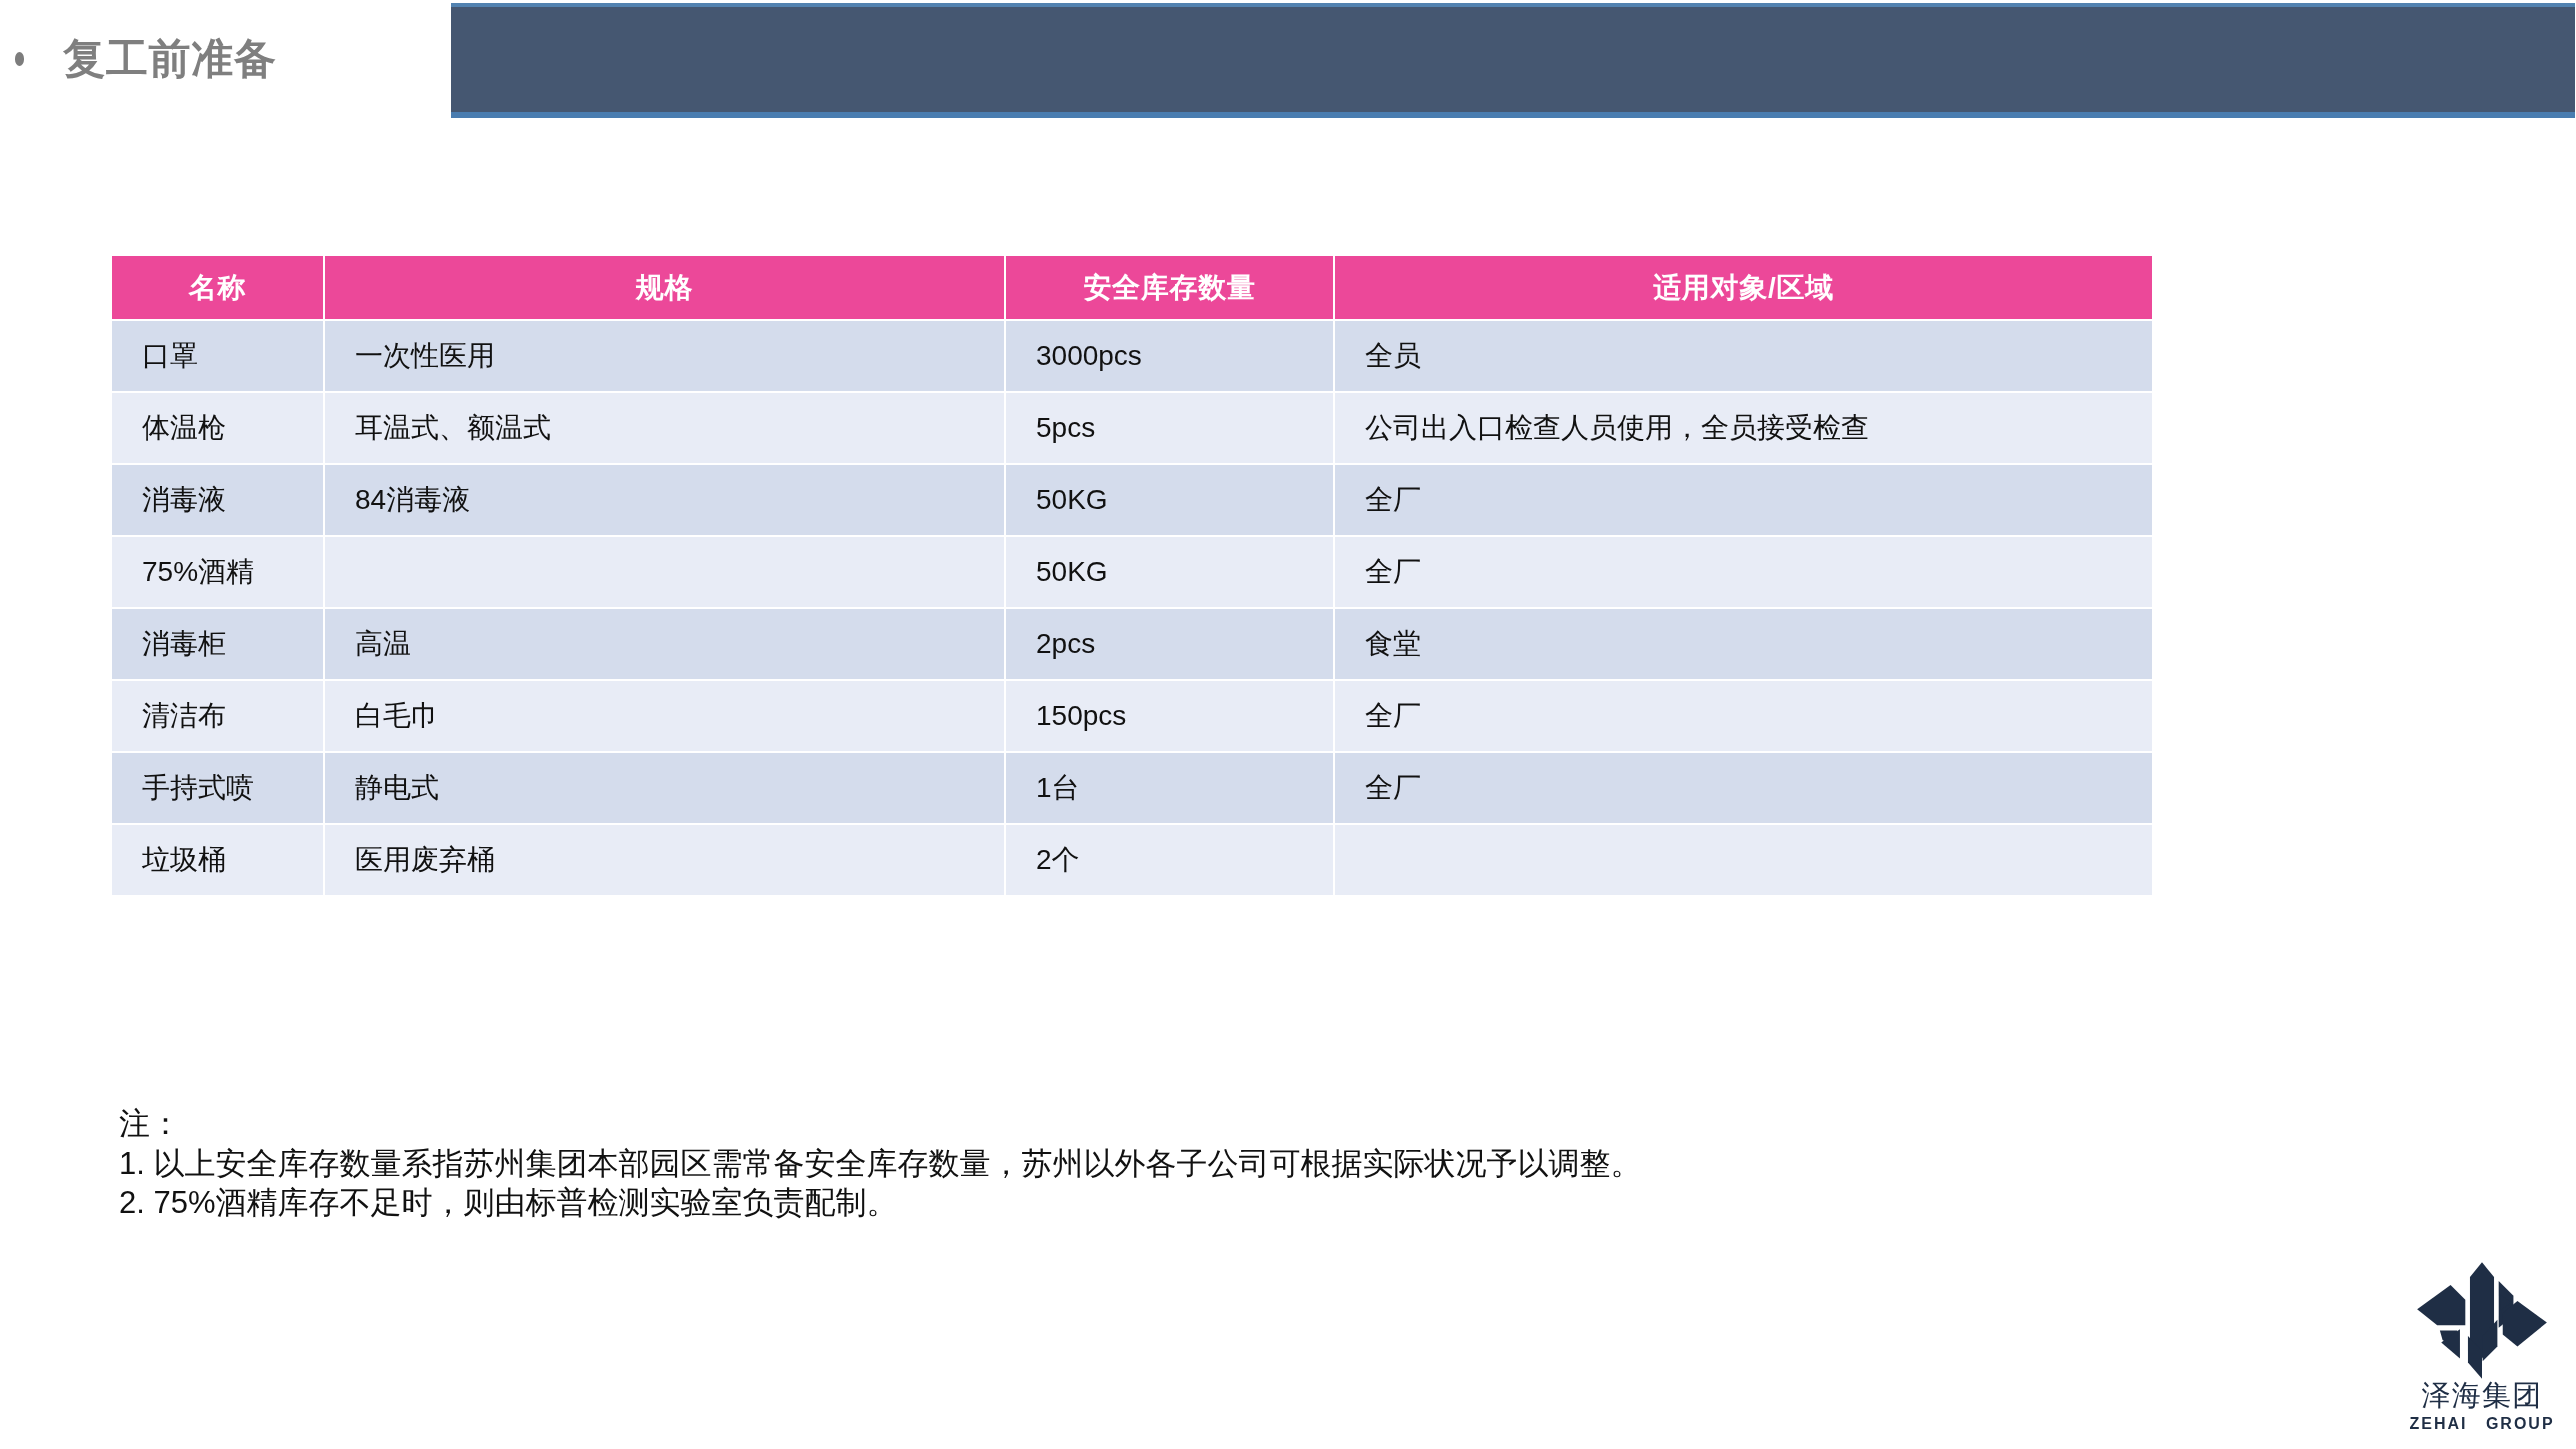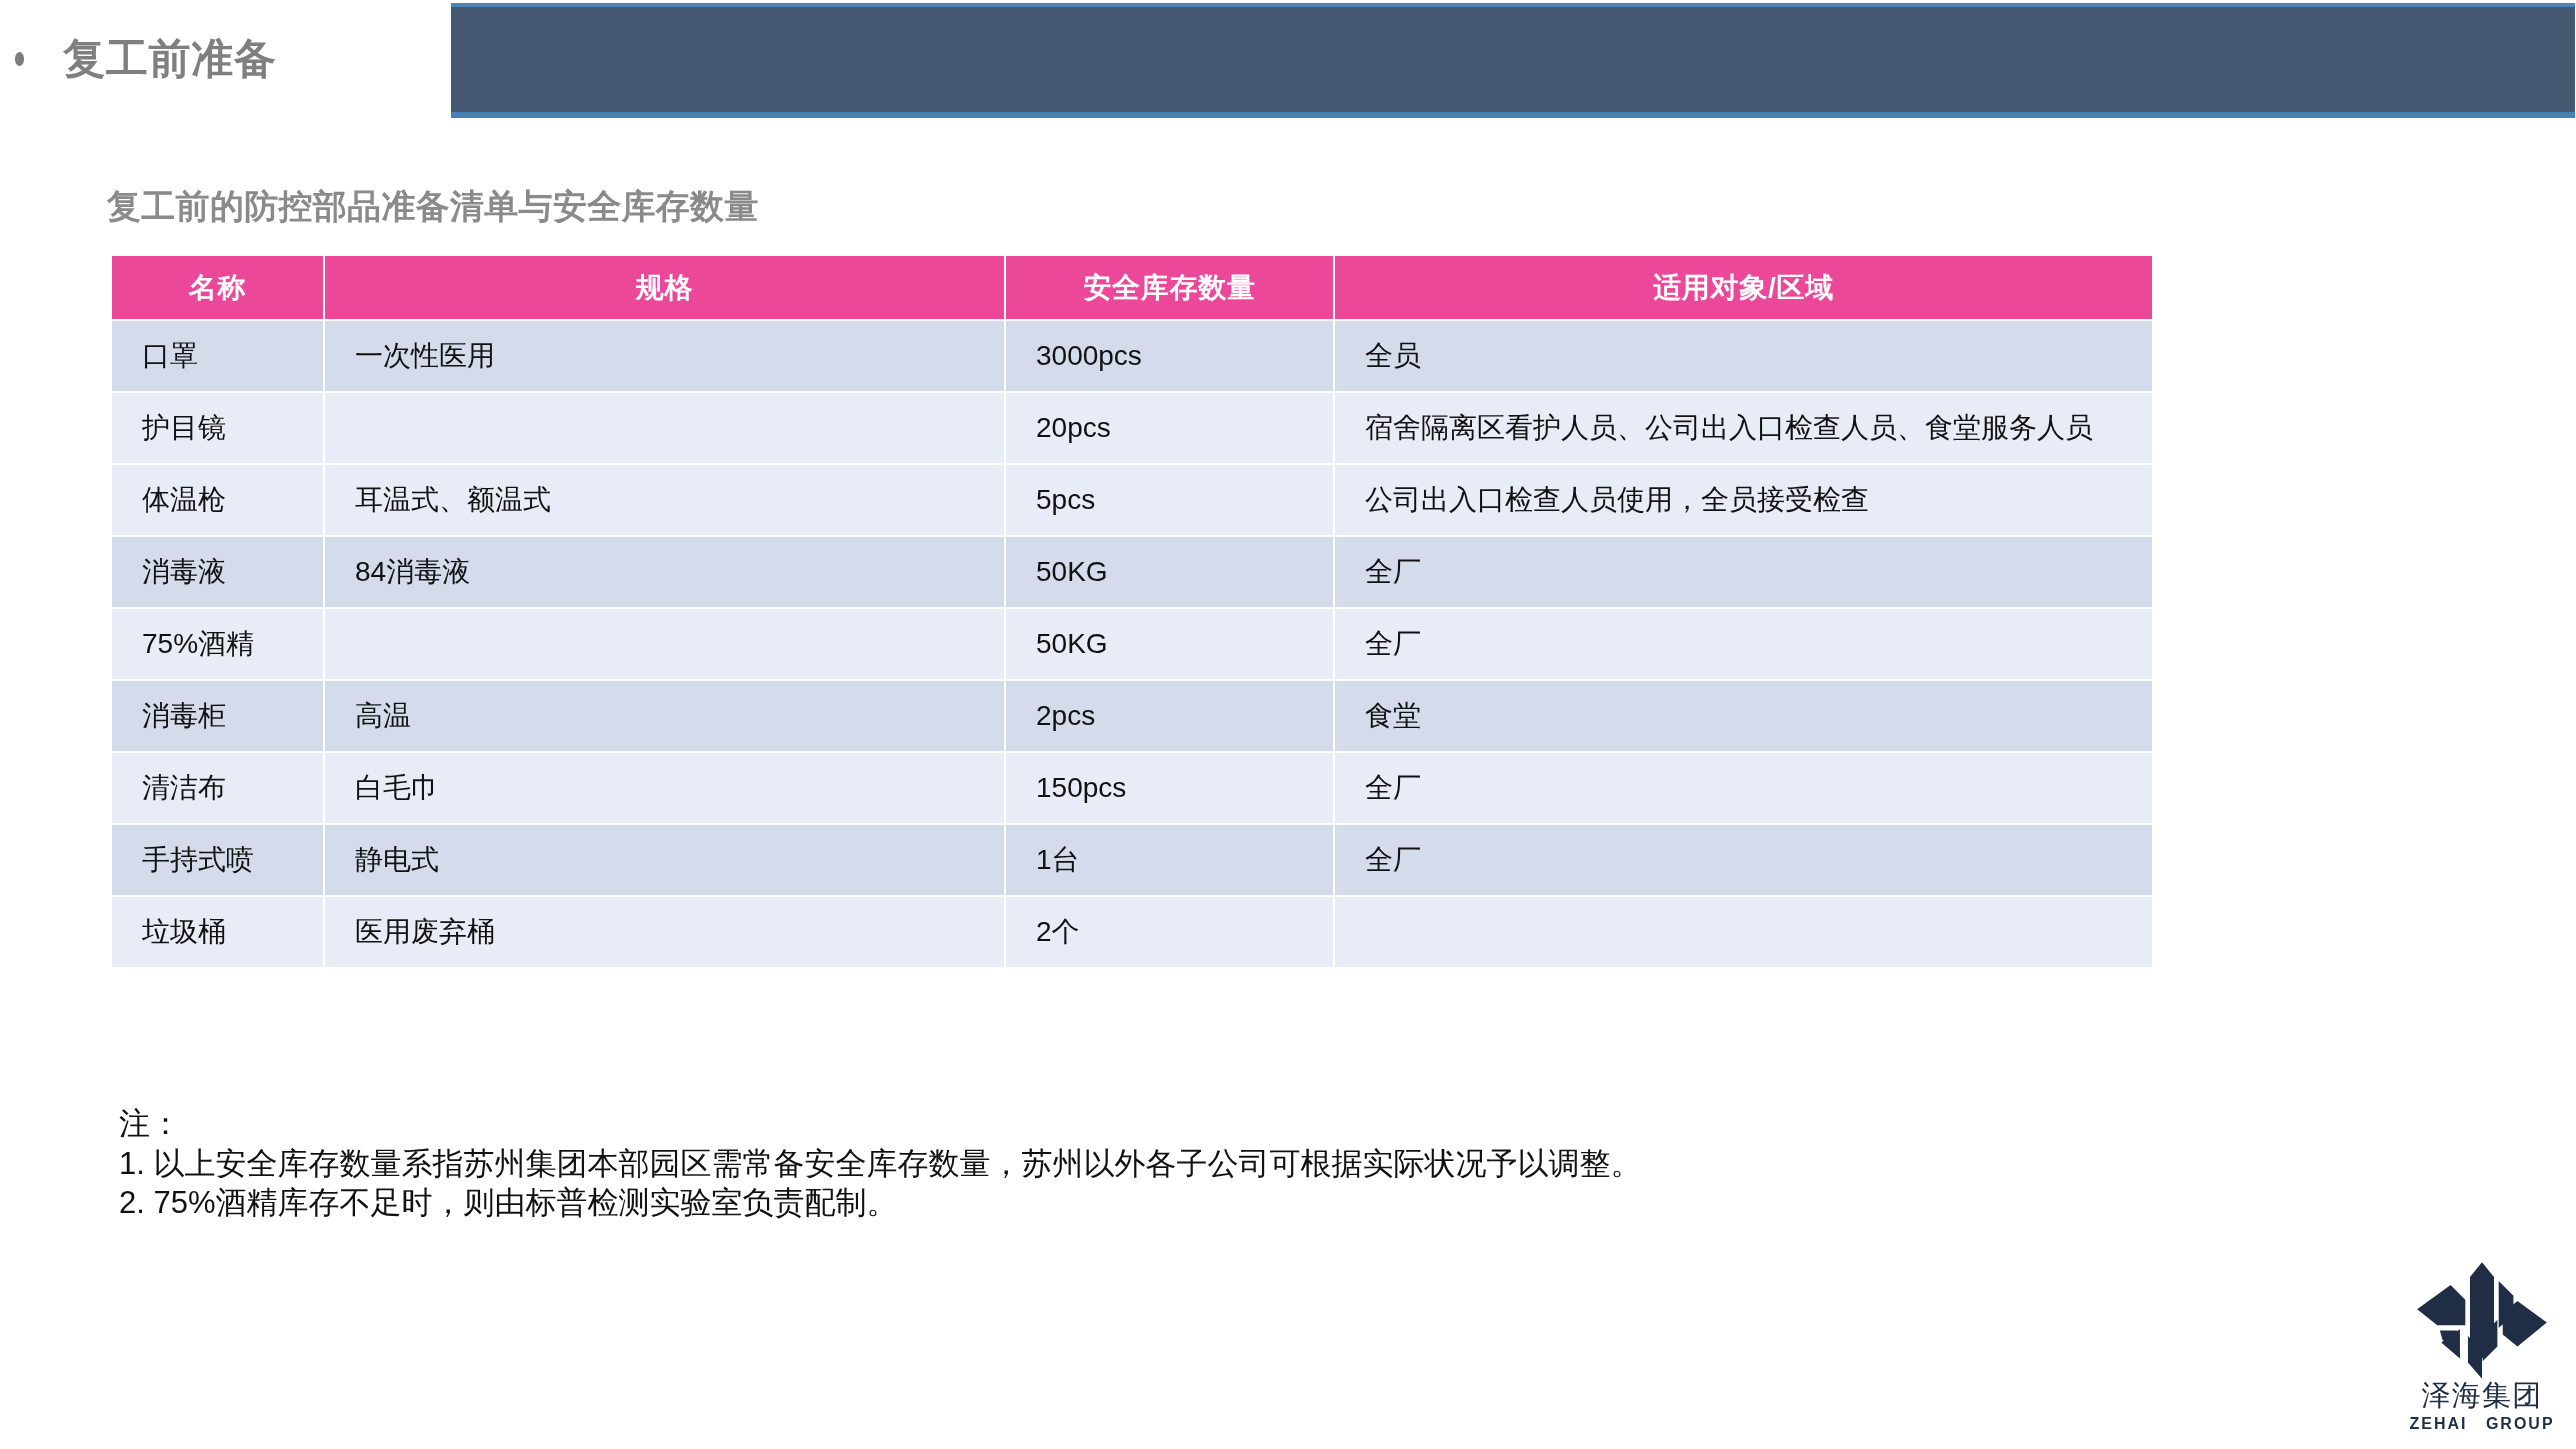--- a/index.html
+++ b/index.html
@@ -134,21 +134,20 @@
 
 <div class="slide">
 
   <div class="header-band"></div>
 
   <div class="title-row">
     <span class="title-bullet"></span>
     <span class="title-text">复工前准备</span>
   </div>
 
-  <div class="subtitle">复工前的防控部品准备清单与安全库存数量</div>
 
   <div class="table-wrap">
     <table class="supply-table">
       <colgroup>
         <col class="col-name">
           <col class="col-spec">
           <col class="col-qty">
           <col class="col-target">
       </colgroup>
       <thead>
@@ -160,26 +159,20 @@
         </tr>
       </thead>
       <tbody>
         <tr class="row-a">
           <td>口罩</td>
           <td>一次性医用</td>
           <td>3000pcs</td>
           <td>全员</td>
         </tr>
         <tr class="row-b">
-          <td>护目镜</td>
-          <td></td>
-          <td>20pcs</td>
-          <td>宿舍隔离区看护人员、公司出入口检查人员、食堂服务人员</td>
-        </tr>
-        <tr class="row-b">
           <td>体温枪</td>
           <td>耳温式、额温式</td>
           <td>5pcs</td>
           <td>公司出入口检查人员使用，全员接受检查</td>
         </tr>
         <tr class="row-a">
           <td>消毒液</td>
           <td>84消毒液</td>
           <td>50KG</td>
           <td>全厂</td>

